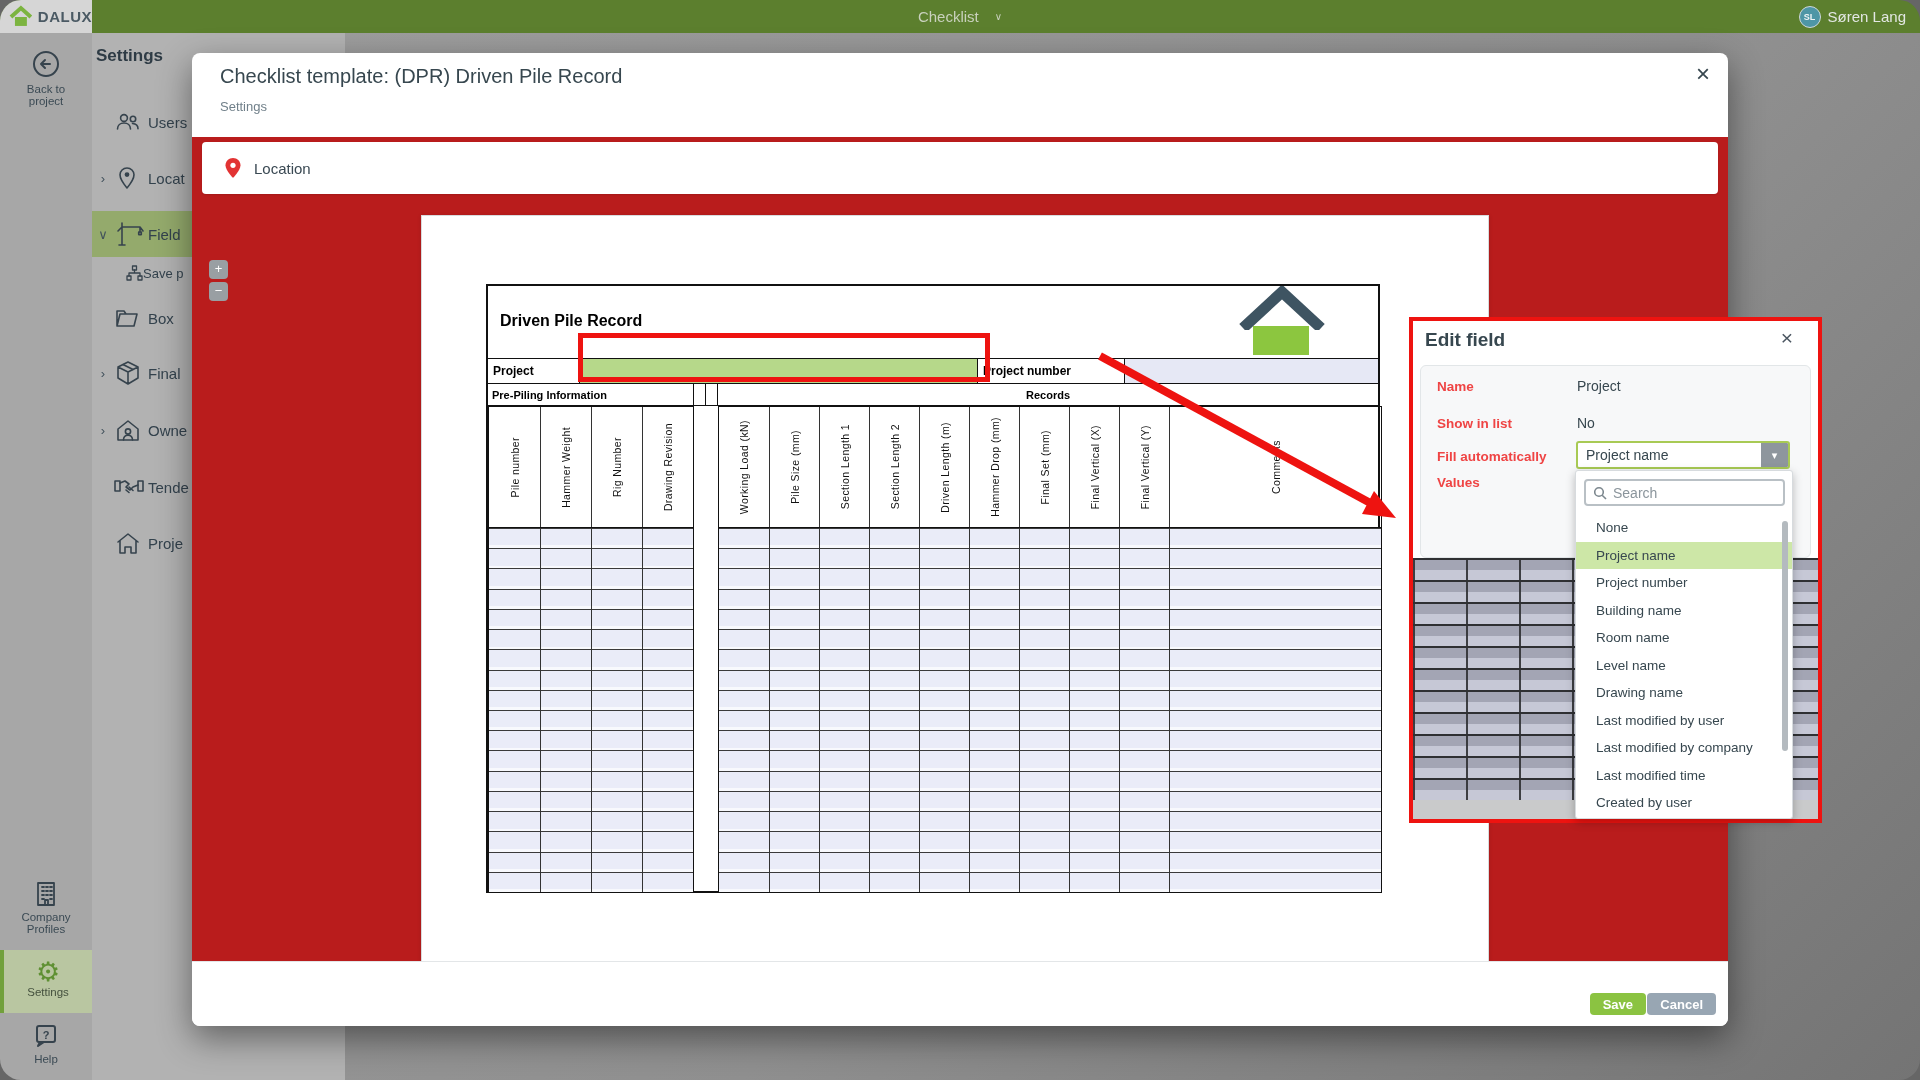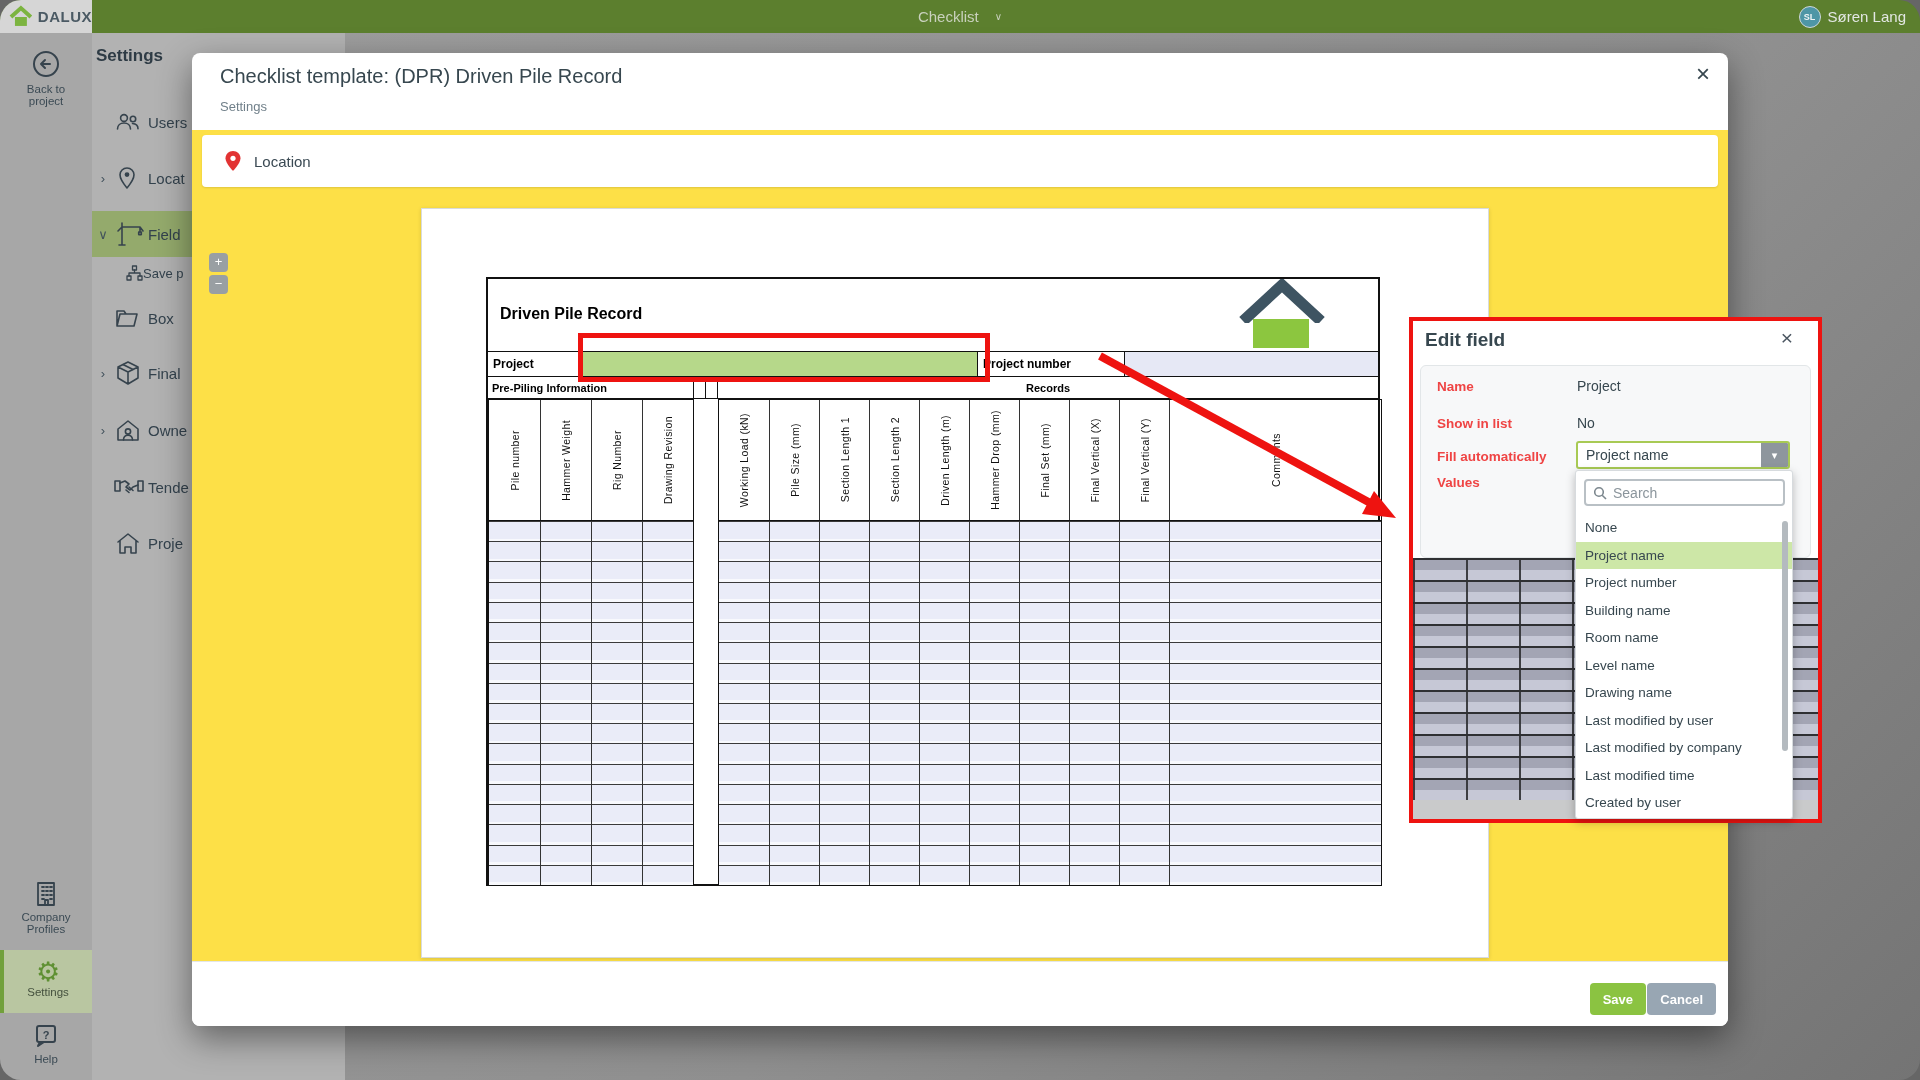--- a/index.html
+++ b/index.html
@@ -45,32 +45,32 @@
   .nav-item.sub { font-size:13px; }
   svg.oline { stroke:#36434d; fill:none; stroke-width:1.6; stroke-linecap:round; stroke-linejoin:round; }
 
   
   #modal { position:absolute; left:192px; top:53px; width:1536px; height:973px; background:#fff;
     border-radius:8px; box-shadow:0 12px 34px rgba(0,0,0,.45); }
   #m-title { position:absolute; left:28px; top:12px; font-size:20px; font-weight:500; color:#37474f; }
   #m-close { position:absolute; left:1498px; top:8px; width:26px; height:26px; font-size:24px; color:#37474f;
     text-align:center; line-height:26px; cursor:pointer; }
   #m-sub { position:absolute; left:28px; top:46px; font-size:13px; color:#71808a; }
-  #m-body { position:absolute; left:0; top:77px; width:1536px; height:831px; background:#fde047; }
+  #m-body { position:absolute; left:0; top:84px; width:1536px; height:831px; background:#b91c1c; }
   #loc-bar { position:absolute; left:10px; top:5px; width:1516px; height:52px; background:#fff; border-radius:4px;
     box-shadow:0 1px 2px rgba(0,0,0,.12); display:flex; align-items:center; gap:12px; padding-left:22px; cursor:pointer; }
   #loc-bar .loc-label { font-size:15px; font-weight:500; color:#3a4953; }
   .zoombtn { position:absolute; left:17px; width:19px; height:19px; background:#999fa3; border-radius:4px;
     color:#fff; font-size:13px; line-height:18px; text-align:center; cursor:pointer; }
   #zin { top:123px; } #zout { top:145px; }
   #page { position:absolute; left:229px; top:78px; width:1068px; height:750px; background:#fff;
     border:1px solid #d8dbdd; box-shadow:0 1px 4px rgba(0,0,0,.14); }
   #m-footer { position:absolute; left:0; top:908px; width:1536px; height:65px; background:#fff;
     border-top:1px solid #e3e6e8; border-radius:0 0 8px 8px; }
-  .btn { position:absolute; bottom:11px; height:32px; border-radius:4px; color:#fff; font-size:13px; font-weight:700;
+  .btn { position:absolute; bottom:11px; height:22px; border-radius:4px; color:#fff; font-size:13px; font-weight:700;
     display:flex; align-items:center; justify-content:center; cursor:pointer; padding:0 13px; }
   #btn-save { right:82px; background:#8bc341; }
   #btn-cancel { right:12px; background:#98a6b3; }
 
   
   #sheet { position:absolute; left:64px; top:68px; width:894px; height:609px; border:2px solid #111; background:#fff; color:#000; }
   #sh-titlerow { position:relative; height:73px; border-bottom:1px solid #111; }
   #sh-title { position:absolute; left:12px; top:10px; font-size:16px; font-weight:700;margin-top:16px; }
   #sh-logo-roof { position:absolute; left:750px; top:0px; }
   #sh-logo-sq { position:absolute; left:765px; top:40px; width:56px; height:29px; background:#8cc63f; }
@@ -124,21 +124,21 @@
       repeating-linear-gradient(to bottom, #2f3033 0 2px, #a3a5b4 2px 12px, #c6c8d6 12px 22px); }
   #ef-strip { position:absolute; left:0; top:479px; width:405px; height:19px; background:#c9cacb; }
   #ef-dd { position:absolute; left:162px; top:149px; width:218px; height:349px; background:#fff;
     border:1px solid #d7dbde; border-radius:3px; box-shadow:0 3px 10px rgba(0,0,0,.25); overflow:hidden; }
   #ef-search { position:absolute; left:8px; top:8px; width:201px; height:27px; border:2px solid #b9c0c5;
     border-radius:4px; background:#fff; display:flex; align-items:center; gap:6px; padding-left:7px; }
   #ef-search input { border:none; outline:none; width:150px; font-size:14px; color:#37474f;
     font-family:"Liberation Sans",sans-serif; background:transparent; }
   #ef-search input::placeholder { color:#8b959c; }
   #ef-list { position:absolute; left:0; top:43px; width:218px; }
-  .opt { height:27.5px; display:flex; align-items:center; padding-left:9px; font-size:13.5px; color:#37474f; cursor:pointer; }
+  .opt { height:27.5px; display:flex; align-items:center; padding-left:20px; font-size:13.5px; color:#37474f; cursor:pointer; }
   .opt.selected { background:#cde7a7; }
   #ef-scroll { position:absolute; right:4px; top:50px; width:6px; height:230px; background:#b4babf; border-radius:3px; }
 </style>
 </head>
 <body>
 
 <div id="screen">
 
   <div id="backdrop"></div>
   <div id="sidebar"></div>

